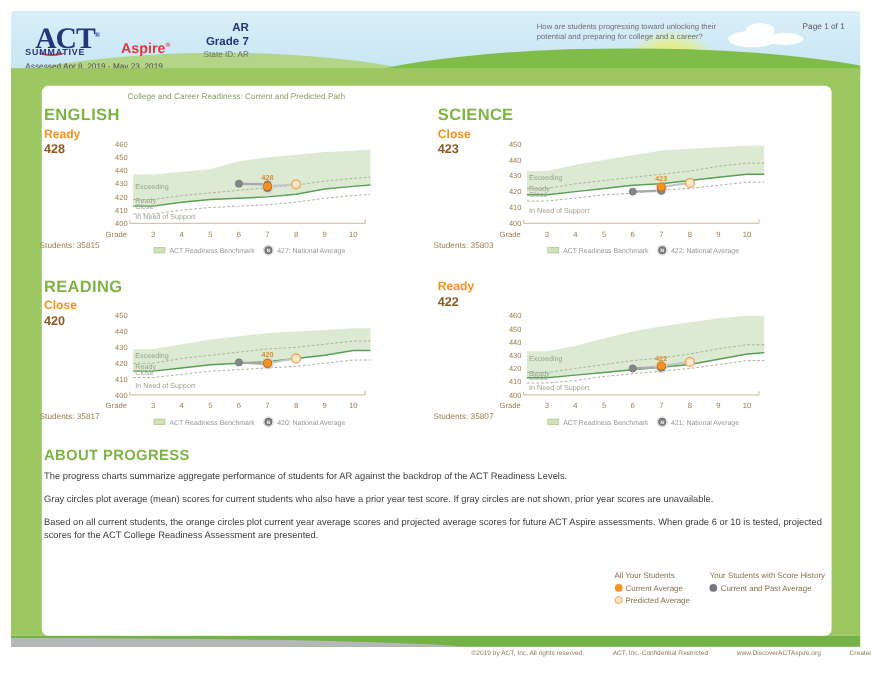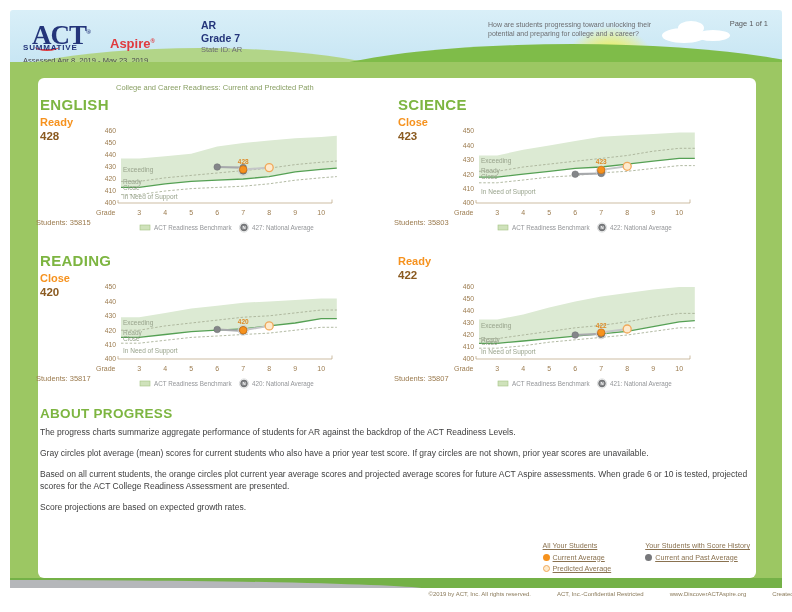--- a/index.html
+++ b/index.html
@@ -25,21 +25,21 @@
   .logo-act{position:absolute;left:22px;top:12px;font-family:"Liberation Serif",serif;
             font-weight:bold;font-size:27px;line-height:1;color:#24357a;letter-spacing:-1px;}
   .logo-act sup{font-size:7px;letter-spacing:0;}
   .act-swoosh{position:absolute;left:25px;top:33px;width:24px;height:6px;
               border-bottom:2px solid #e03a3e;border-radius:50%;}
   .logo-aspire{position:absolute;left:100px;top:26px;font-weight:bold;font-size:13px;color:#e03a3e;}
   .logo-aspire sup{font-size:6px;}
   .summative{position:absolute;left:13px;top:33px;font-size:8px;font-weight:bold;
              color:#24357a;letter-spacing:.8px;}
   .assessed{position:absolute;left:13px;top:46px;font-size:7.5px;color:#4a4a4c;}
-  .center-info{position:absolute;left:191px;top:9px;line-height:1.25;}
+  .center-info{position:absolute;left:175px;top:9px;line-height:1.25;text-align:right;}
   .center-info .org{font-size:10.5px;font-weight:bold;color:#24357a;}
   .center-info .grade{font-size:10.5px;font-weight:bold;color:#24357a;}
   .center-info .sid{font-size:7.5px;color:#6d6e71;}
   .right-info{position:absolute;left:478px;top:10px;width:178px;}
   .right-info .title{font-size:11px;font-weight:bold;color:#24357a;margin-bottom:2px;}
   .right-info .subtitle{font-size:7px;color:#6d6e71;line-height:1.35;}
   .page-num{position:absolute;right:14px;top:9px;font-size:7.5px;color:#58595b;}
 
   
   .main-bg{position:absolute;left:10px;top:62px;width:772px;height:516px;background:#9cc763;}
@@ -56,22 +56,22 @@
   .chart-block .subject{font-size:15px;font-weight:bold;color:#7db541;letter-spacing:.3px;}
   .chart-block .level{font-size:11px;font-weight:bold;color:#f6921e;margin-top:3px;}
   .chart-block .score{font-size:11.5px;font-weight:bold;color:#8a5a20;margin-top:2px;}
   .chart-block .students{position:absolute;left:-4px;top:122px;font-size:7.5px;color:#9c7c50;}
   svg.chart-svg{position:absolute;left:54px;top:29px;width:268px;height:112px;overflow:visible;}
 
   .about{position:absolute;left:2px;top:328px;width:714px;}
   .about h2{margin:0 0 6px 0;font-size:13.5px;font-weight:bold;color:#7db541;letter-spacing:.3px;}
   .about p{margin:0 0 9px 0;font-size:8.5px;color:#404041;line-height:1.4;}
 
-  .score-legend{position:absolute;right:6px;top:462px;display:flex;gap:34px;
-                font-size:7.2px;color:#8a7250;line-height:1.6;text-decoration:underline;}
+  .score-legend{position:absolute;right:6px;top:439px;display:flex;gap:18px;
+                font-size:7.2px;color:#8a7250;line-height:1.6;}
   .score-legend .dot{display:inline-block;width:7px;height:7px;border-radius:50%;
                      margin-right:3px;vertical-align:-1px;}
   .dot-current{background:#f6921e;}
   .dot-predicted{background:#fdeacd;border:1.3px solid #f0a85a;width:5px !important;height:5px !important;}
   .dot-gray{background:#77787b;}
 
   .footer{position:absolute;right:16px;top:591px;display:flex;gap:26px;font-size:6px;color:#8a7a5a;}
 </style>
 </head>
 <body>
@@ -318,21 +318,20 @@
           <text x="150" y="104.3" text-anchor="middle" font-size="4.4" fill="#ffffff" font-weight="bold">N</text>
           <text x="158" y="105" font-size="6.3" fill="#939598">421: National Average</text>
         </svg>
     </div>
 
     <div class="about">
       <h2>ABOUT PROGRESS</h2>
       <p>The progress charts summarize aggregate performance of students for AR against the backdrop of the ACT Readiness Levels.</p>
       <p>Gray circles plot average (mean) scores for current students who also have a prior year test score. If gray circles are not shown, prior year scores are unavailable.</p>
       <p>Based on all current students, the orange circles plot current year average scores and projected average scores for future ACT Aspire assessments. When grade 6 or 10 is tested, projected scores for the ACT College Readiness Assessment are presented.</p>
-      <p>Score projections are based on expected growth rates.</p>
     </div>
 
     <div class="score-legend">
       <div class="leg-col">
         <div>All Your Students</div>
         <div><span class="dot dot-current"></span><span>Current Average</span></div>
         <div><span class="dot dot-predicted"></span><span>Predicted Average</span></div>
       </div>
       <div class="leg-col">
         <div>Your Students with Score History</div>

